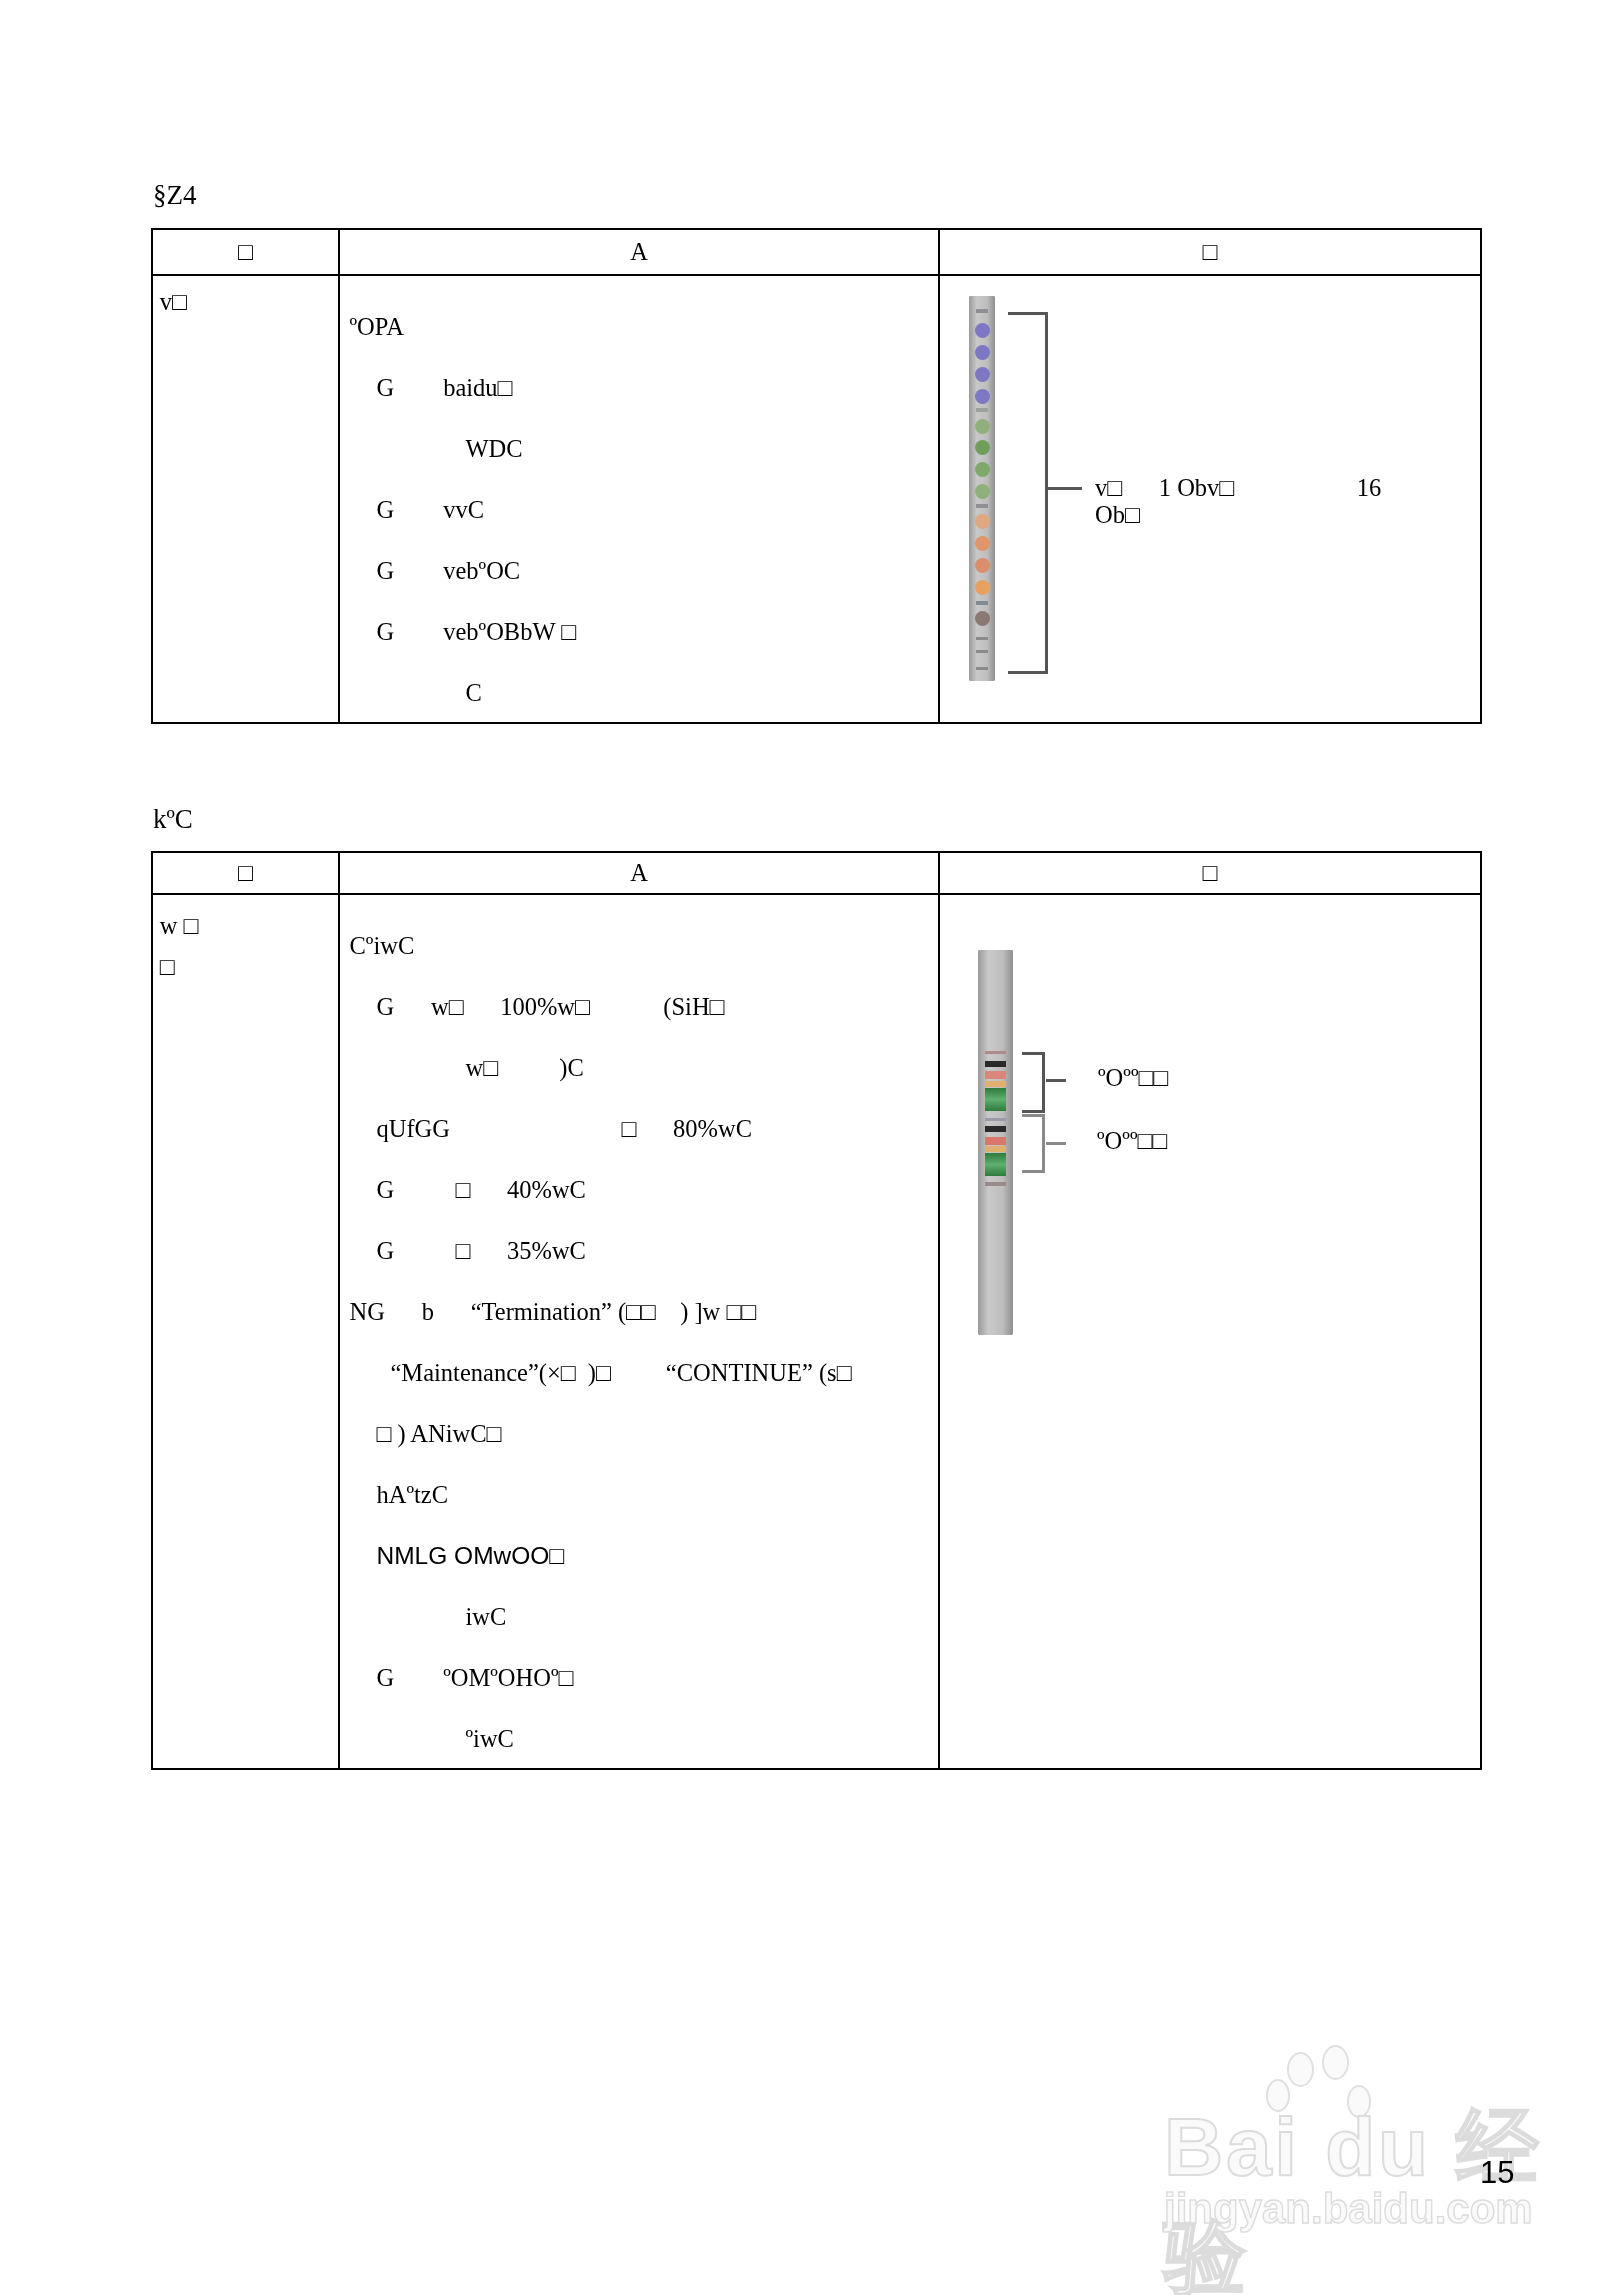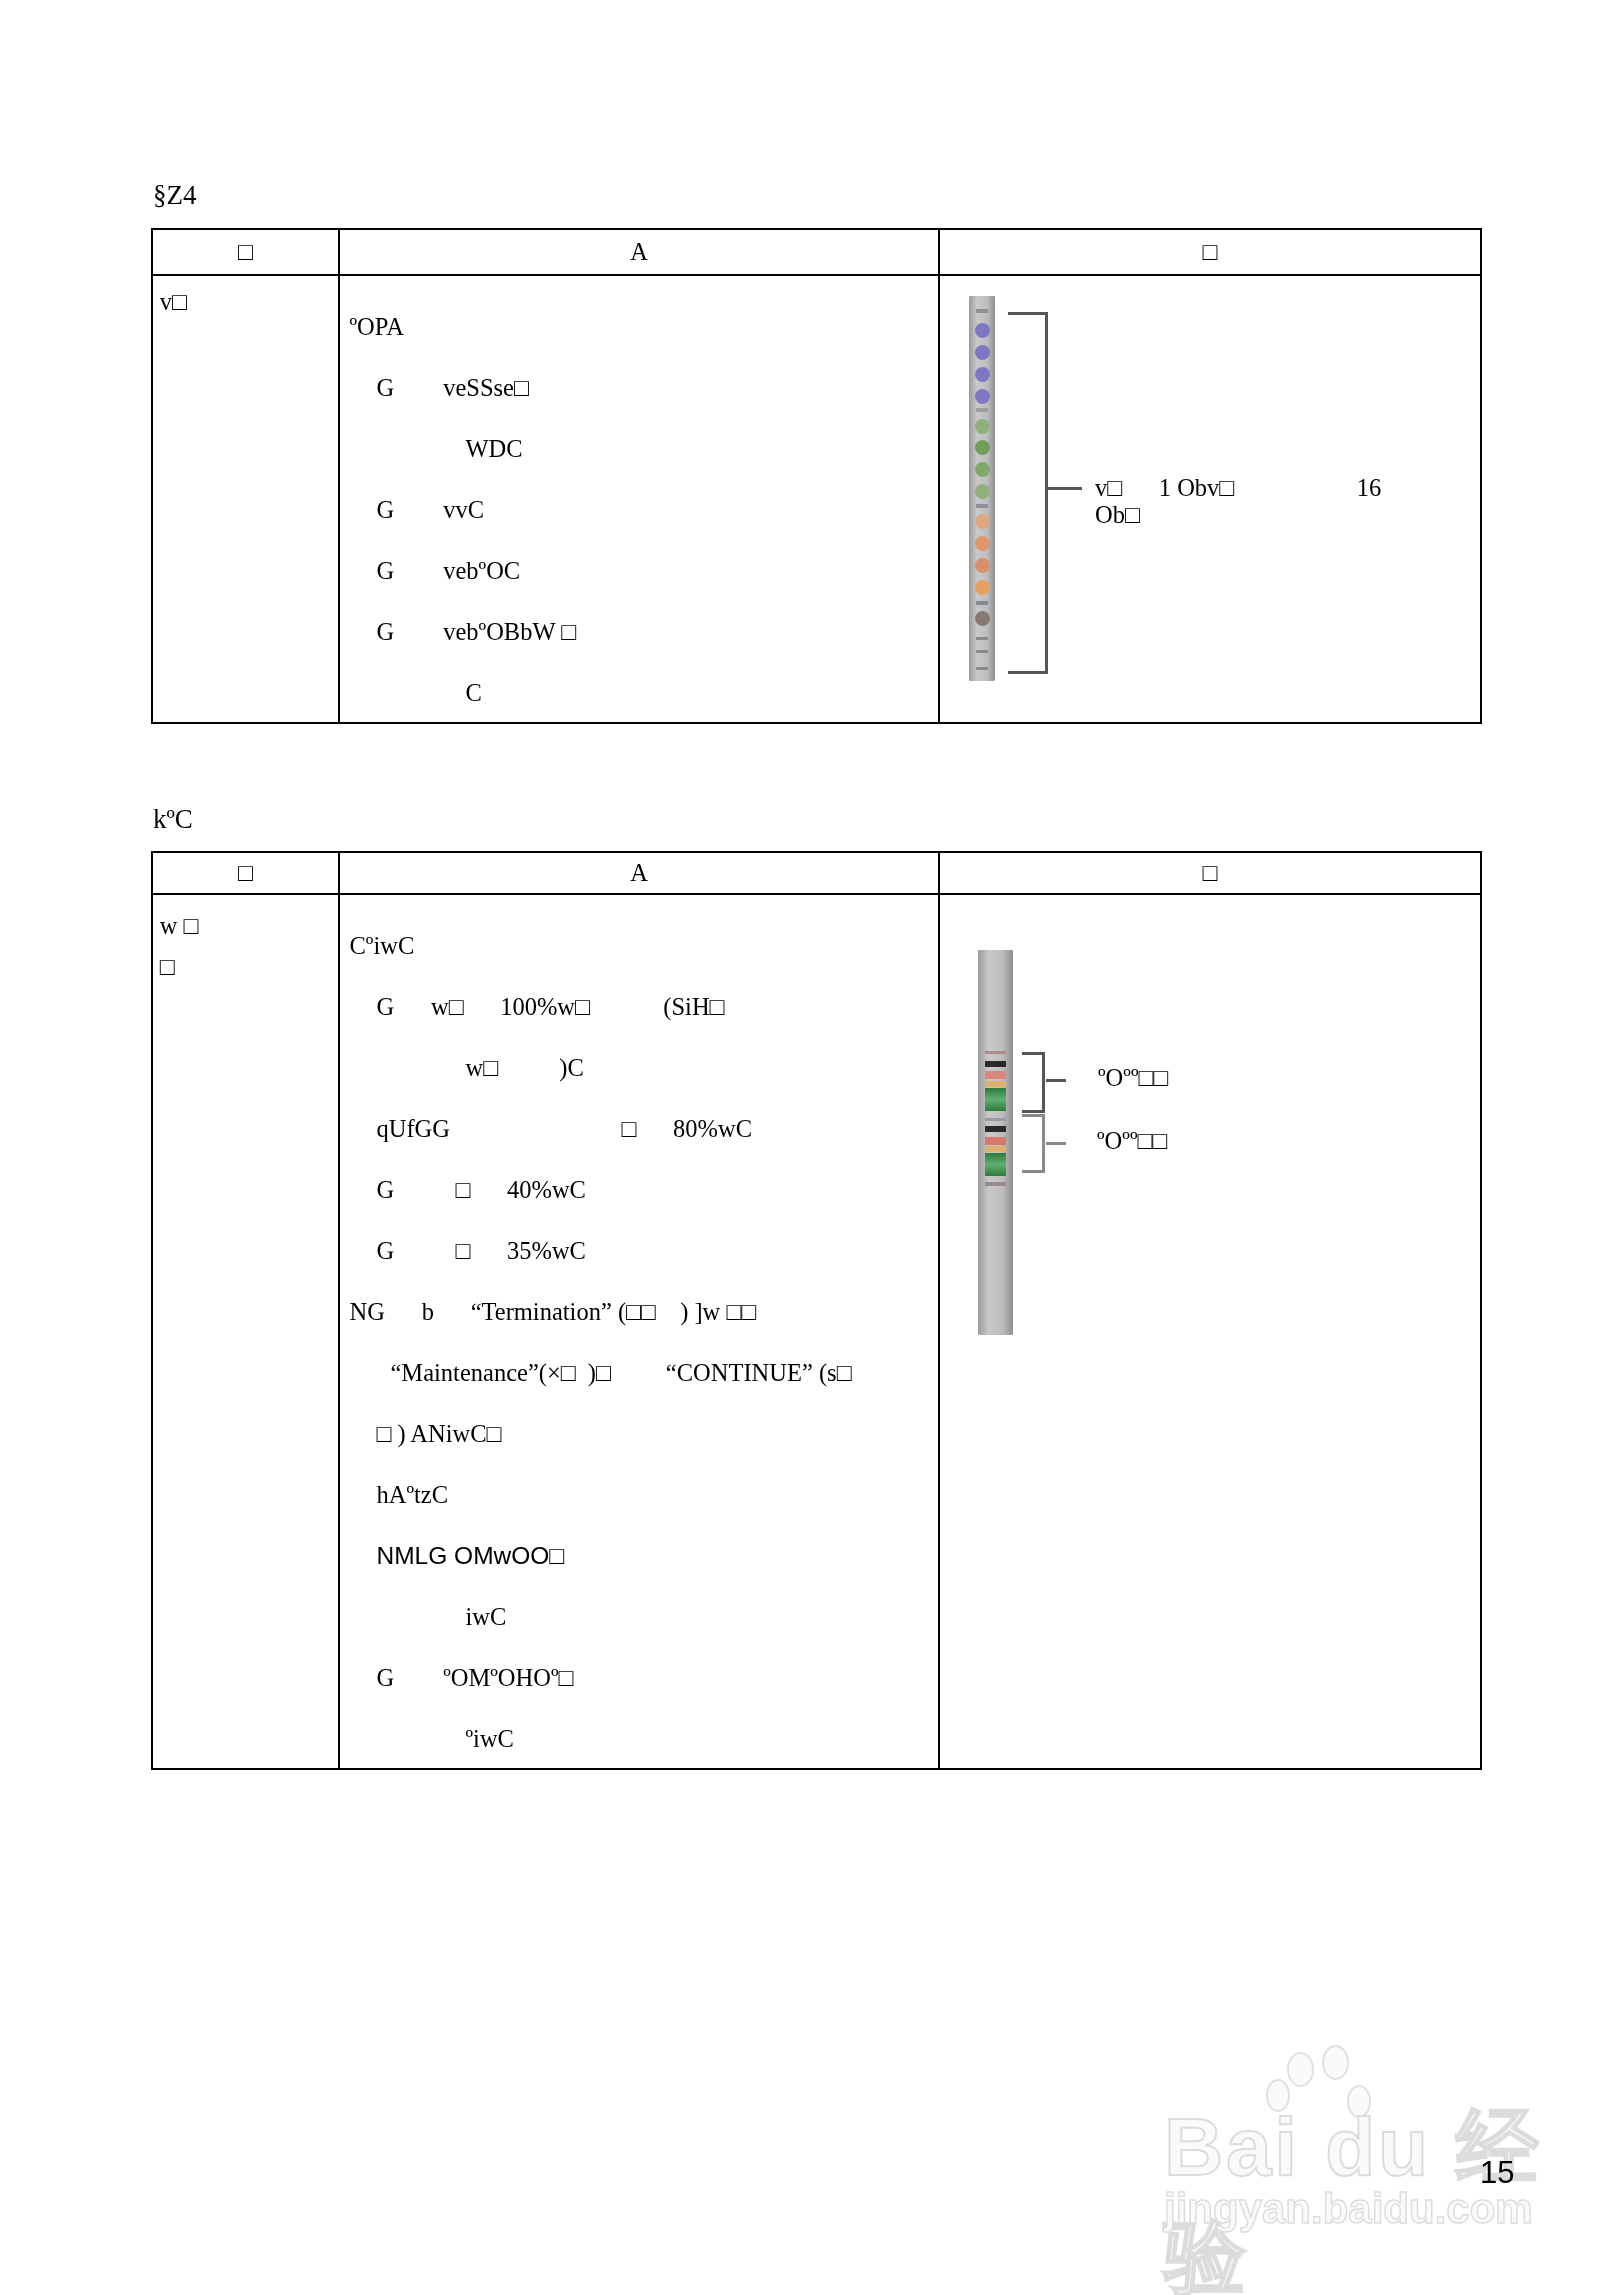--- a/index.html
+++ b/index.html
@@ -44,21 +44,21 @@
     <th>□</th>
     <th>A</th>
     <th>□</th>
   </tr>
   <tr style="height:440px;">
     <td class="cell-left">
       <span>v□</span>
     </td>
     <td class="cell-mid">
       <div class="line">ºOPA</div>
-      <div class="line ind1">G        veSSse□</div>
+      <div class="line ind1">G        baidu□</div>
       <div class="line ind2">WDC</div>
       <div class="line ind1">G        vvC</div>
       <div class="line ind1">G        vebºOC</div>
       <div class="line ind1">G        vebºOBbW □</div>
       <div class="line ind2">C</div>
     </td>
     <td class="cell-img">
       <div class="strip" style="left:29px; top:20.4px; width:26px; height:385px;">
         <div class="seg" style="top:12.3px; height:4.1px; background:#8e8e96;"></div>
         <div class="led" style="top:27px; background:#7c78c4;"></div>

